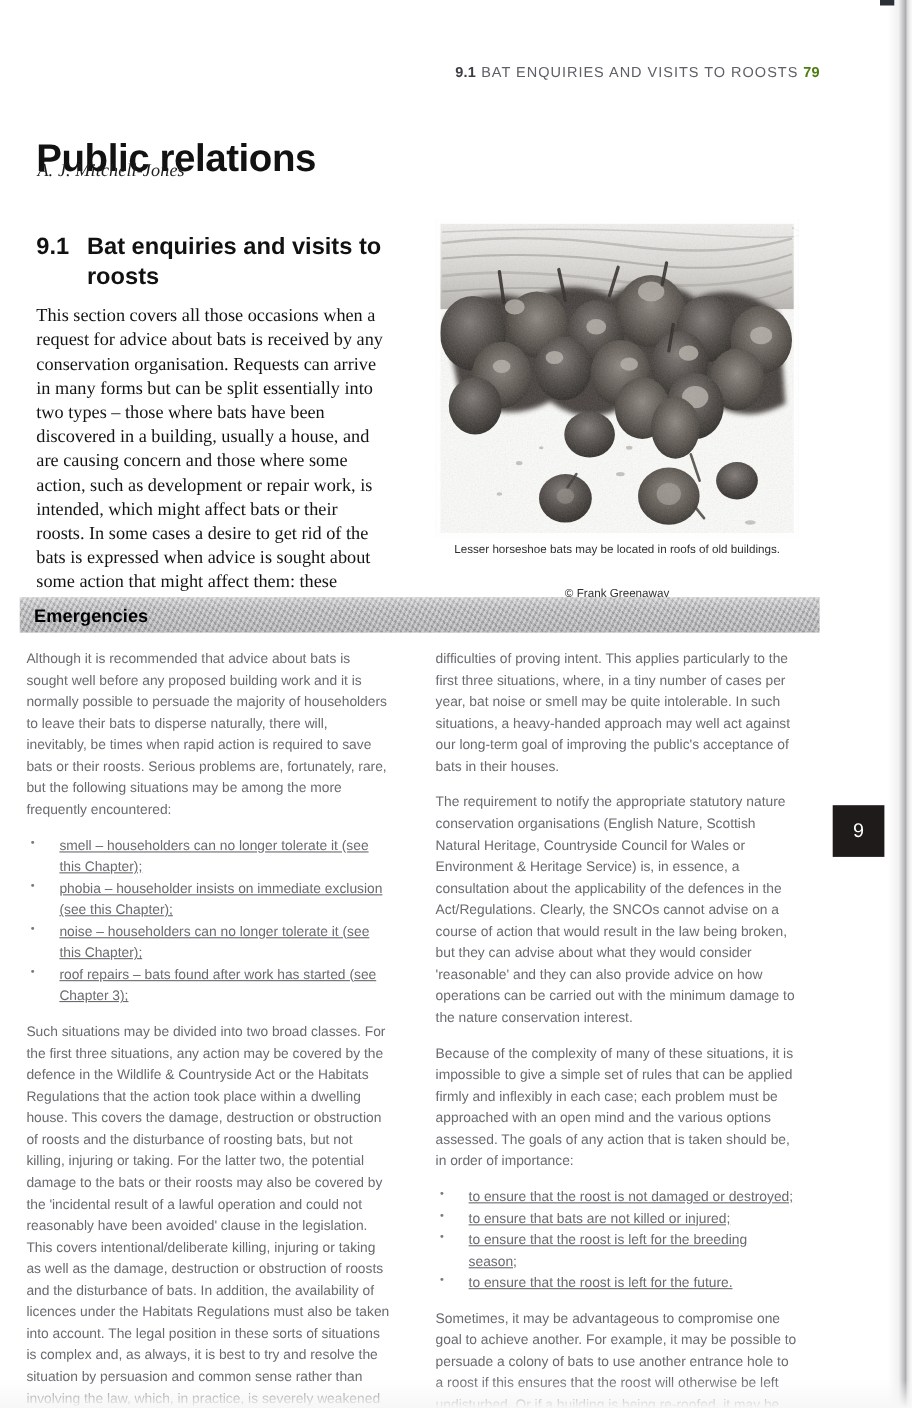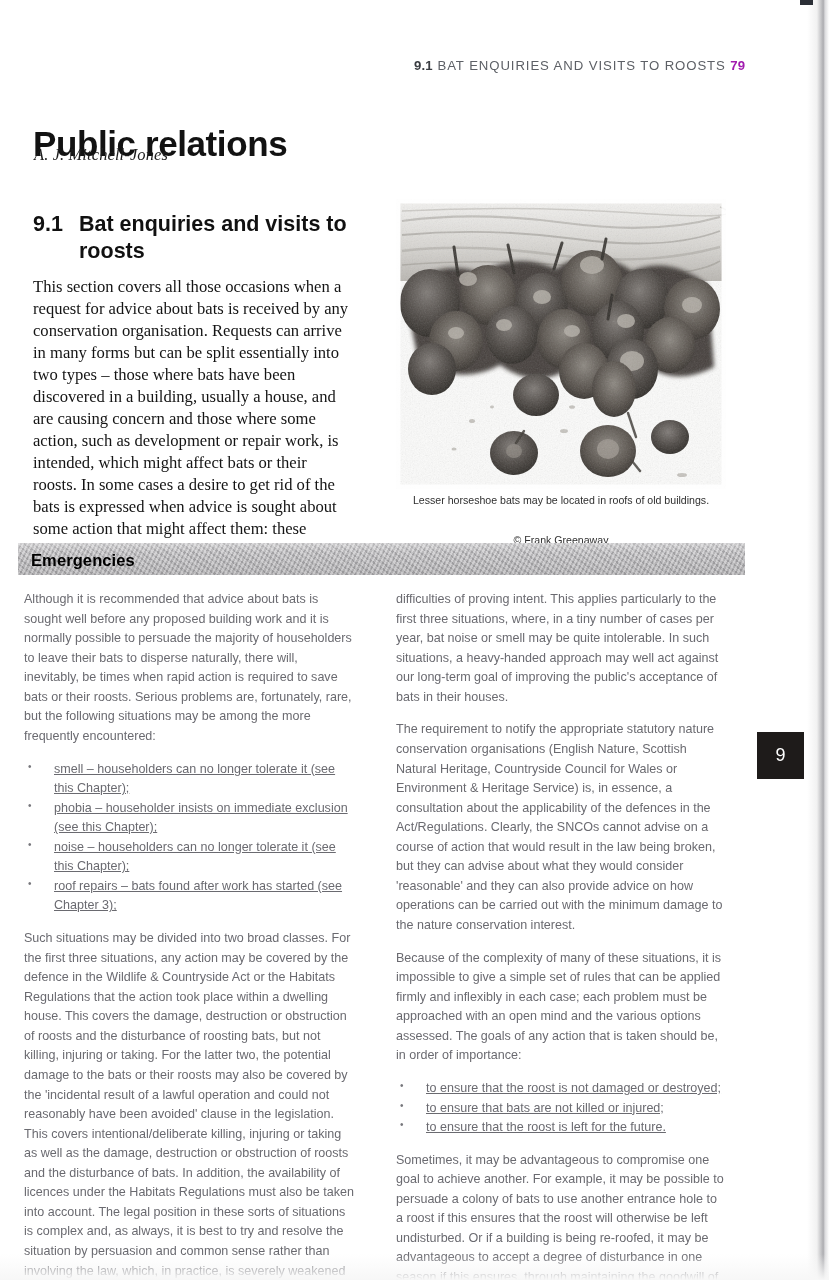--- a/index.html
+++ b/index.html
@@ -70,21 +70,21 @@
     color: #5d6066;
     white-space: nowrap;
   }
   #running-head .rh-num {
     font-weight: bold;
     color: #3a3d42;
     letter-spacing: 0.2px;
   }
   #running-head .rh-page {
     font-weight: bold;
-    color: #a21caf;
+    color: #4d7c0f;
     letter-spacing: 0px;
     margin-top: 17px;
   }
 
   
   #chapter-title {
     position: absolute;
     top: 103px;
     left: 33px;
     font-family: "Liberation Sans", sans-serif;
@@ -420,20 +420,21 @@
     <p>Such situations may be divided into two broad classes. For the first three situations, any action may be covered by the defence in the Wildlife &amp; Countryside Act or the Habitats Regulations that the action took place within a dwelling house. This covers the damage, destruction or obstruction of roosts and the disturbance of roosting bats, but not killing, injuring or taking. For the latter two, the potential damage to the bats or their roosts may also be covered by the 'incidental result of a lawful operation and could not reasonably have been avoided' clause in the legislation. This covers intentional/deliberate killing, injuring or taking as well as the damage, destruction or obstruction of roosts and the disturbance of bats. In addition, the availability of licences under the Habitats Regulations must also be taken into account. The legal position in these sorts of situations is complex and, as always, it is best to try and resolve the situation by persuasion and common sense rather than involving the law, which, in practice, is severely weakened by the defences referred to above as well as by the</p>
   </div>
 
   <div id="col-right" class="body-col">
     <p>difficulties of proving intent. This applies particularly to the first three situations, where, in a tiny number of cases per year, bat noise or smell may be quite intolerable. In such situations, a heavy-handed approach may well act against our long-term goal of improving the public's acceptance of bats in their houses.</p>
     <p>The requirement to notify the appropriate statutory nature conservation organisations (English Nature, Scottish Natural Heritage, Countryside Council for Wales or Environment &amp; Heritage Service) is, in essence, a consultation about the applicability of the defences in the Act/Regulations. Clearly, the SNCOs cannot advise on a course of action that would result in the law being broken, but they can advise about what they would consider 'reasonable' and they can also provide advice on how operations can be carried out with the minimum damage to the nature conservation interest.</p>
     <p>Because of the complexity of many of these situations, it is impossible to give a simple set of rules that can be applied firmly and inflexibly in each case; each problem must be approached with an open mind and the various options assessed. The goals of any action that is taken should be, in order of importance:</p>
     <ul class="tight-list">
       <li>to ensure that the roost is not damaged or destroyed;</li>
       <li>to ensure that bats are not killed or injured;</li>
+      <li>to ensure that the roost is left for the breeding season;</li>
       <li>to ensure that the roost is left for the future.</li>
     </ul>
     <p>Sometimes, it may be advantageous to compromise one goal to achieve another. For example, it may be possible to persuade a colony of bats to use another entrance hole to a roost if this ensures that the roost will otherwise be left undisturbed. Or if a building is being re-roofed, it may be advantageous to accept a degree of disturbance in one season if this ensures, through maintaining the goodwill of the owner, that access will be left for the future.</p>
   </div>
 
   <div id="chapter-tab">
     <span id="chapter-tab-number">9</span>
   </div>
 
   <div id="page-edge-shadow"></div>

